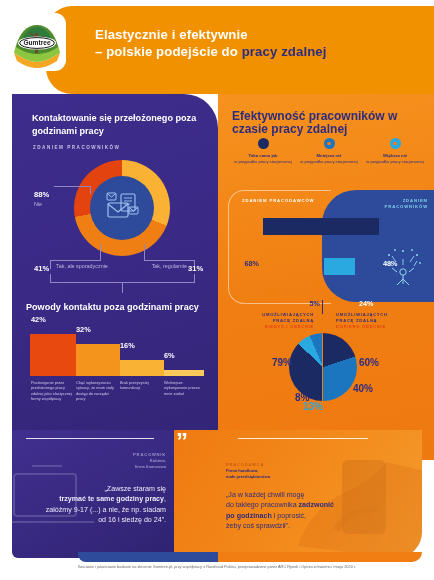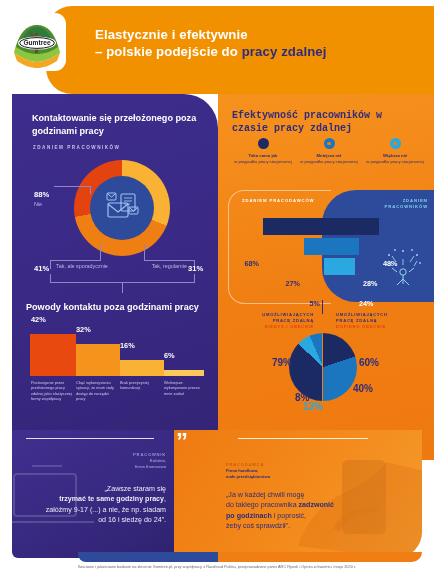--- a/index.html
+++ b/index.html
@@ -52,21 +52,21 @@
   .bars{position:absolute;left:18px;top:232px;width:174px;height:50px;}
   .bar{position:absolute;bottom:0;}
   .bar-val{position:absolute;color:#fff;font-size:7.4px;font-weight:bold;}
   .bar-lbl{position:absolute;top:286px;color:#CFC8EA;font-size:3.9px;line-height:5.3px;}
 
   
   .right-panel{position:absolute;left:218px;top:94px;width:216px;height:366px;
      background:#F07E12;
      background-image:linear-gradient(170deg,#F6921E 0%,#F07E12 55%,#EF7911 100%);}
   .rp-title{position:absolute;left:14px;top:16px;width:190px;color:#2E2C7E;
-     font-size:10px;font-weight:bold;line-height:12.6px;font-family:Liberation Mono, monospace;}
+     font-size:12px;font-weight:bold;line-height:12.6px;}
   .legend{position:absolute;left:10px;top:44px;width:200px;height:46px;}
   .lg-item{position:absolute;width:66px;text-align:center;}
   .lg-dot{width:11px;height:11px;border-radius:50%;margin:0 auto 4px;position:relative;}
   .lg-dot i{position:absolute;left:50%;top:50%;width:3.4px;height:3.4px;margin:-1.7px 0 0 -1.7px;
      border-radius:50%;background:#F07E12;display:block;}
   .lg-t{color:#2E2C7E;font-size:4.3px;font-weight:bold;line-height:6px;}
   .lg-s{color:#2E2C7E;font-size:4.1px;line-height:5.8px;}
 
   
   .tor-left-card{position:absolute;left:10px;top:96px;width:102px;height:112px;
@@ -246,26 +246,20 @@
       <span>ZDANIEM PRACOWNIKÓW</span>
     </div>
 
     <div class="tor-rows">
       <div class="tor-row" style="top:0;">
         <div class="tbar l" style="width:68px;background:#1B2A63;"></div>
         <div class="tbar r" style="width:48px;background:#1B2A63;"></div>
         <div class="tval l" style="right:175px;">68%</div>
         <div class="tval r" style="left:155px;">48%</div>
       </div>
-      <div class="tor-row" style="top:20px;">
-        <div class="tbar l" style="width:27px;background:#1C76BF;"></div>
-        <div class="tbar r" style="width:28px;background:#1C76BF;"></div>
-        <div class="tval l" style="right:134px;">27%</div>
-        <div class="tval r" style="left:135px;">28%</div>
-      </div>
       <div class="tor-row" style="top:40px;">
         <div class="tbar l" style="width:7px;background:#2AA8E0;"></div>
         <div class="tbar r" style="width:24px;background:#2AA8E0;"></div>
         <div class="tval l" style="right:114px;">5%</div>
         <div class="tval r" style="left:131px;">24%</div>
       </div>
     </div>
 
     <svg class="confetti" style="position:absolute;left:166px;top:152px;" width="38" height="44" viewBox="0 0 38 44">
       <circle cx="19" cy="26" r="3.2" fill="none" stroke="#8FD6EE" stroke-width="1"></circle>

